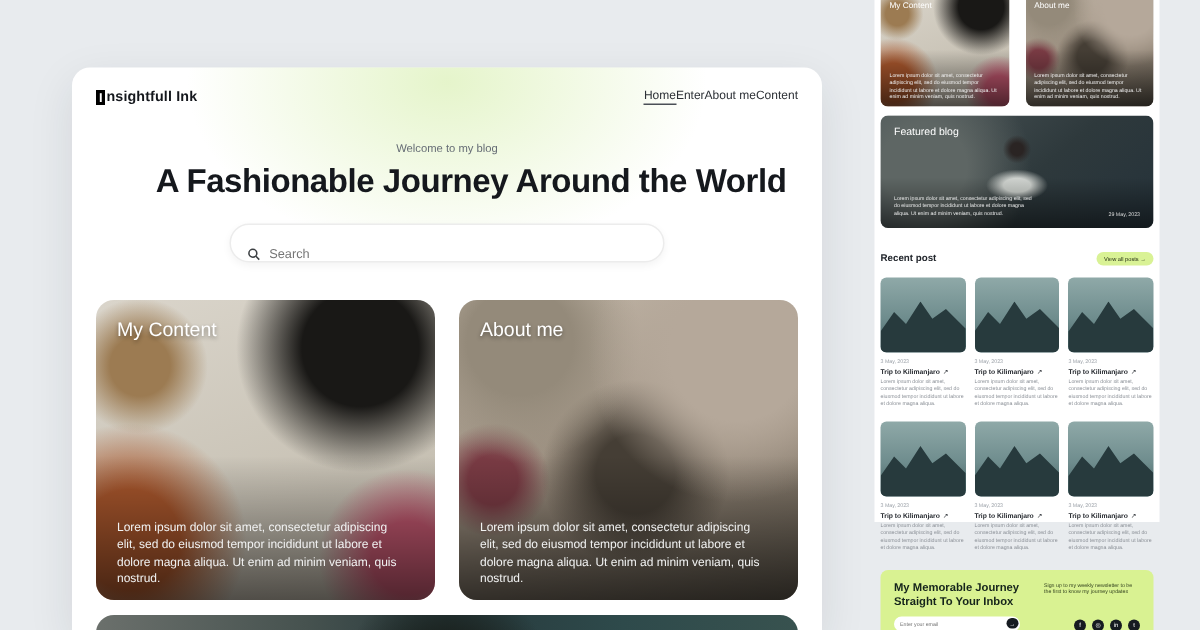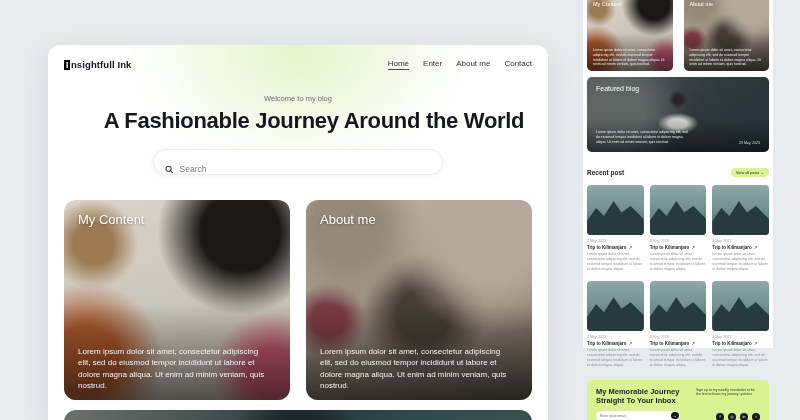--- a/index.html
+++ b/index.html
@@ -14,21 +14,21 @@
     overflow:hidden;
   }
   .glow {
     position:absolute; left:50%; top:-20px; transform:translateX(-50%);
     width:360px; height:150px; pointer-events:none;
     background:radial-gradient(ellipse at 50% 20%, rgba(208,236,160,.55), rgba(208,236,160,0) 68%);
   }
   .p-header { position:relative; display:flex; justify-content:space-between; align-items:center; padding:14px 16px 0; }
   .logo { font-size:9.5px; font-weight:700; color:#14171c; display:flex; align-items:center; letter-spacing:.1px; }
   .logo-mark { display:inline-block; background:#000; color:#fff; font-size:8.5px; line-height:10px; padding:0 2px; margin-right:.5px; }
-  .nav { display:flex; gap:14px; font-size:8px; color:#2c3036; }
+  .nav { display:flex; font-size:8px; color:#2c3036; }
   .nav-item { cursor:pointer; }
   .nav-item.active { border-bottom:1px solid #4a4f56; padding-bottom:1px; }
 
   .eyebrow { margin-top:24px; text-align:center; font-size:7.5px; color:#666d75; position:relative; }
   .hero-title { margin-top:5px; text-align:center; font-size:22px; font-weight:600; color:#15181d; letter-spacing:-.3px; white-space:nowrap; position:relative;margin-left:32px; }
 
   .search {
     width:290px; height:26px; margin:15px auto 0; background:#fff;
     border:1px solid #ececec; border-radius:14px;
     box-shadow:0 2px 6px rgba(0,0,0,.05);
@@ -122,21 +122,21 @@
 
   <div class="p-header">
     <div class="logo">
       <span class="logo-mark">I</span>
         <span>nsightfull Ink</span>
     </div>
     <div class="nav">
       <span class="nav-item active">Home</span>
       <span class="nav-item">Enter</span>
       <span class="nav-item">About me</span>
-      <span class="nav-item">Contact</span>
+      <span class="nav-item">Content</span>
     </div>
   </div>
 
   <div class="eyebrow">Welcome to my blog</div>
   <h1 class="hero-title">A Fashionable Journey Around the World</h1>
 
   <div class="search">
     <svg width="9" height="9" viewBox="0 0 10 10" fill="none" stroke="#3c4043" stroke-width="1.2">
         <circle cx="4.2" cy="4.2" r="3.1"></circle>
         <line x1="6.6" y1="6.6" x2="9.2" y2="9.2"></line>

